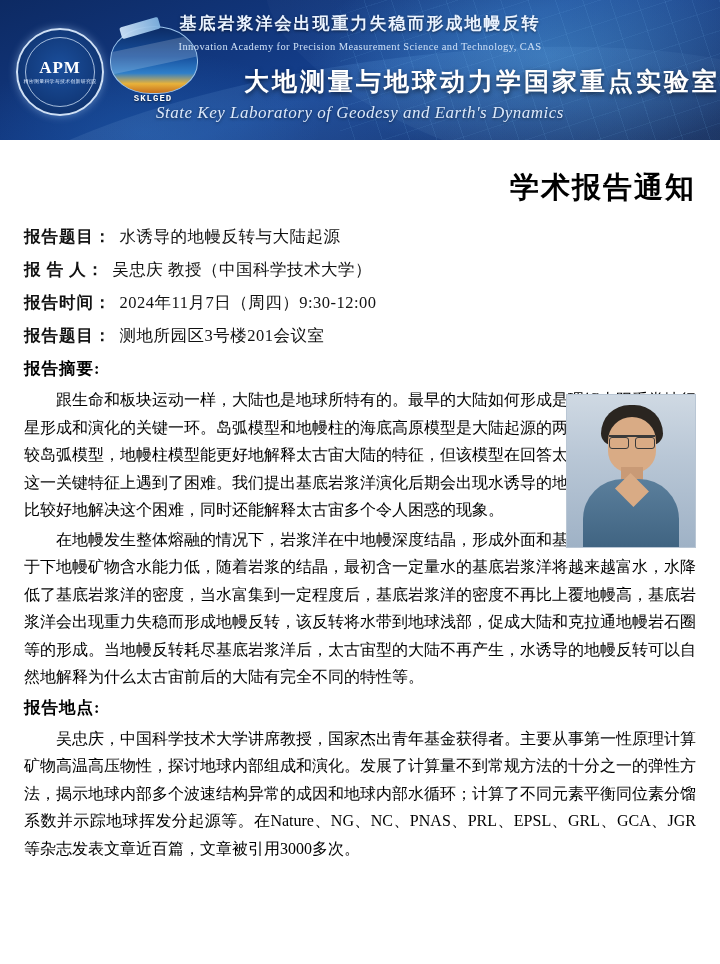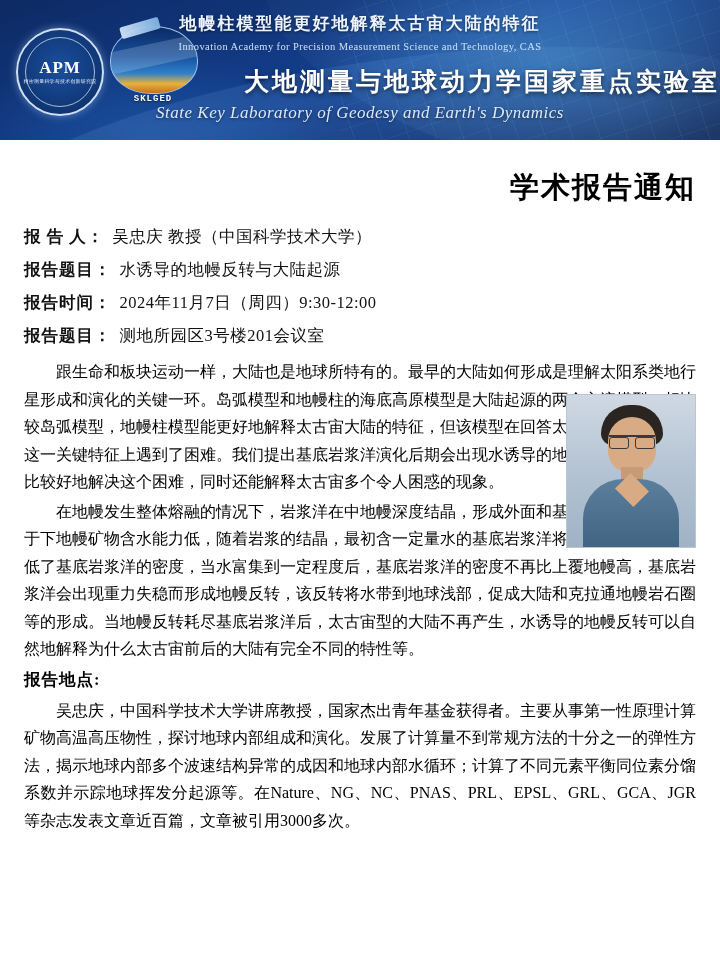--- a/index.html
+++ b/index.html
@@ -313,21 +313,21 @@
       <div class="apm-sub">精密测量科学与技术创新研究院</div>
     </div>
 
     <div class="logo-sklged">
       <div class="globe"></div>
       <div class="sat"></div>
       <div class="label">SKLGED</div>
     </div>
 
     <div class="banner-text">
-      <div class="hdr-line1">地幔柱模型能更好地解释太古宙大陆的特征</div>
+      <div class="hdr-line1">基底岩浆洋会出现重力失稳而形成地幔反转</div>
       <div class="hdr-line2">Innovation Academy for Precision Measurement Science and Technology, CAS</div>
       <div class="hdr-line3">大地测量与地球动力学国家重点实验室</div>
       <div class="hdr-line4">State Key Laboratory of Geodesy and Earth's Dynamics</div>
     </div>
   </div>
 
   <div class="doc">
 
     <div class="doc-title">学术报告通知</div>
 
@@ -335,38 +335,39 @@
       <div class="hair"></div>
       <div class="face"></div>
       <div class="glasses"></div>
       <div class="neck"></div>
       <div class="shirt"></div>
       <div class="collar"></div>
     </div>
 
     <div class="fields">
       <div class="field-row">
+        <span class="field-label">报告题目：</span>
+        <span class="field-value">水诱导的地幔反转与大陆起源</span>
+      </div>
+      <div class="field-row">
         <span class="field-label">报 告 人：</span>
         <span class="field-value">吴忠庆 教授（中国科学技术大学）</span>
-      </div>
-      <div class="field-row">
-        <span class="field-label">报告题目：</span>
-        <span class="field-value">水诱导的地幔反转与大陆起源</span>
       </div>
       <div class="field-row">
         <span class="field-label">报告时间：</span>
         <span class="field-value">2024年11月7日（周四）9:30-12:00</span>
       </div>
       <div class="field-row">
         <span class="field-label">报告题目：</span>
         <span class="field-value">测地所园区3号楼201会议室</span>
       </div>
     </div>
 
     <div class="body-text">
+      <div class="section-label">报告摘要:</div>
       <p class="para">跟生命和板块运动一样，大陆也是地球所特有的。最早的大陆如何形成是理解太阳系类地行星形成和演化的关键一环。岛弧模型和地幔柱的海底高原模型是大陆起源的两个主流模型。相比较岛弧模型，地幔柱模型能更好地解释太古宙大陆的特征，但该模型在回答太古宙陆壳源区富水这一关键特征上遇到了困难。我们提出基底岩浆洋演化后期会出现水诱导的地幔反转，该反转能比较好地解决这个困难，同时还能解释太古宙多个令人困惑的现象。</p>
       <p class="para">在地幔发生整体熔融的情况下，岩浆洋在中地幔深度结晶，形成外面和基底两个岩浆洋。由于下地幔矿物含水能力低，随着岩浆的结晶，最初含一定量水的基底岩浆洋将越来越富水，水降低了基底岩浆洋的密度，当水富集到一定程度后，基底岩浆洋的密度不再比上覆地幔高，基底岩浆洋会出现重力失稳而形成地幔反转，该反转将水带到地球浅部，促成大陆和克拉通地幔岩石圈等的形成。当地幔反转耗尽基底岩浆洋后，太古宙型的大陆不再产生，水诱导的地幔反转可以自然地解释为什么太古宙前后的大陆有完全不同的特性等。</p>
     </div>
 
     <div class="body-text">
       <div class="section-label">报告地点:</div>
       <p class="para">吴忠庆，中国科学技术大学讲席教授，国家杰出青年基金获得者。主要从事第一性原理计算矿物高温高压物性，探讨地球内部组成和演化。发展了计算量不到常规方法的十分之一的弹性方法，揭示地球内部多个波速结构异常的成因和地球内部水循环；计算了不同元素平衡同位素分馏系数并示踪地球挥发分起源等。在Nature、NG、NC、PNAS、PRL、EPSL、GRL、GCA、JGR等杂志发表文章近百篇，文章被引用3000多次。</p>
     </div>
 
   </div>

